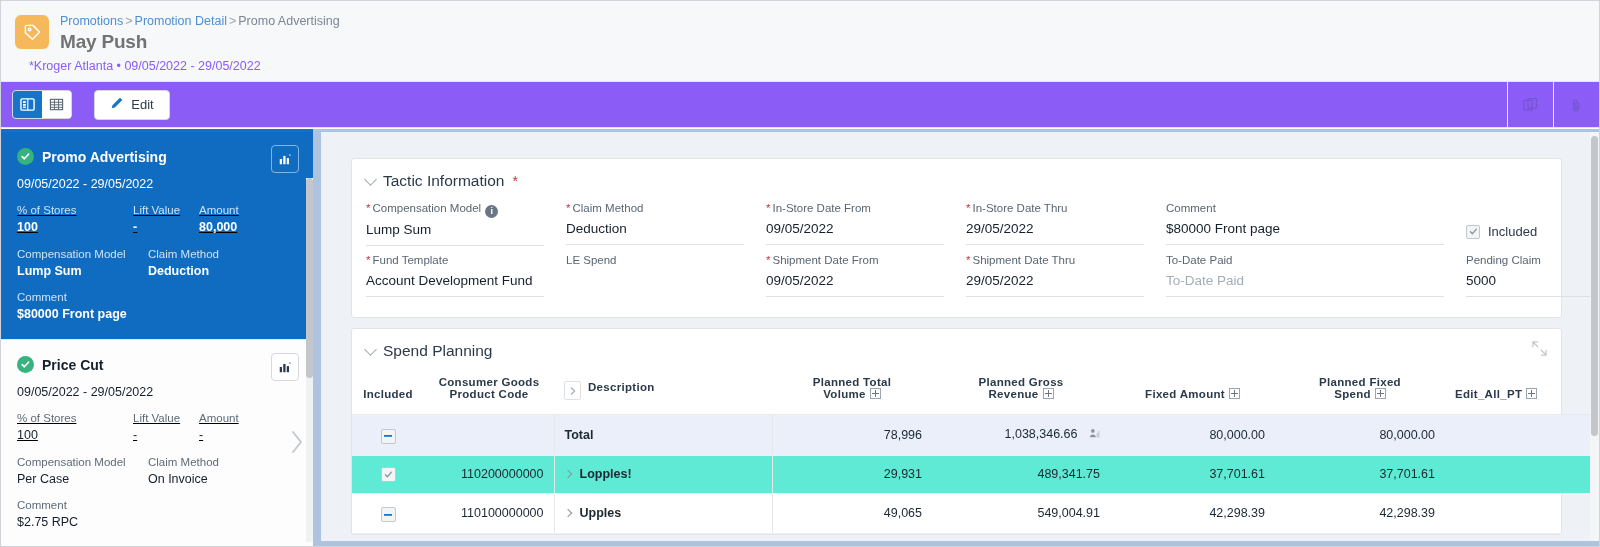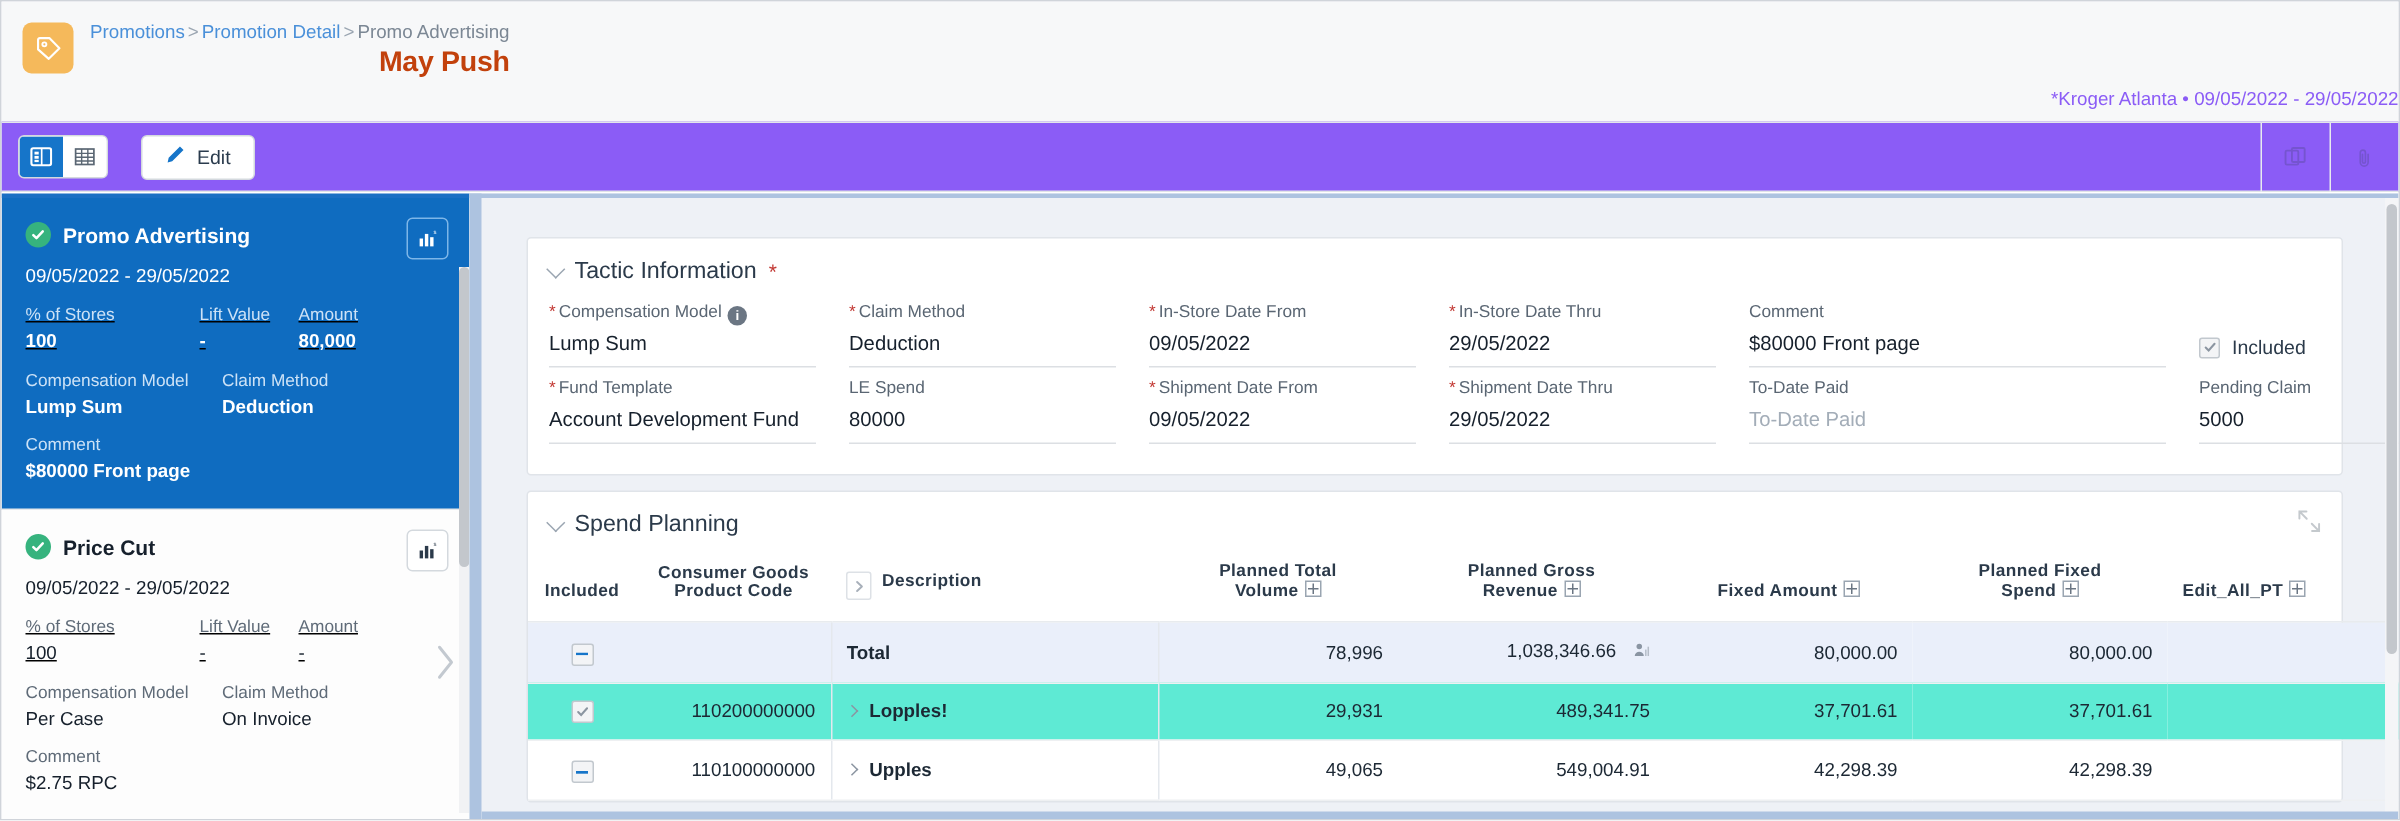--- a/index.html
+++ b/index.html
@@ -16,37 +16,36 @@
     background: #fff;
     overflow: hidden;
   }
 
   
   .header {
     height: 80px;
     background: #f7f8f9;
     padding: 10px 0 0 14px;
     position: relative;
-    text-align: right;
   }
   .hdr-row { display: flex; align-items: flex-start; }
   .tag-icon {
     width: 34px; height: 34px; border-radius: 6px;
     background: #f5b95b;
     display: flex; align-items: center; justify-content: center;
     margin-right: 11px; margin-top: 4px; flex: 0 0 auto;
   }
   .breadcrumb {
     font-size: 12.5px; color: #7b8794; line-height: 16px;
     margin-top: 2px;
   }
   .breadcrumb a { color: #4a90d9; text-decoration: none; }
   .breadcrumb .sep { color: #9aa5b1; margin: 0 2px; }
   .page-title {
-    font-size: 19px; font-weight: bold; color: #c2410c;
+    font-size: 19px; font-weight: bold; color: #737373;
     line-height: 24px; margin-top: 1px; letter-spacing: -0.2px;
   }
   .subtitle {
     font-size: 12.5px; color: #8b5cf6; margin-top: 5px; margin-left: 14px;
   }
 
   
   .toolbar {
     height: 47px;
     background: #8b5cf6;
@@ -504,21 +503,20 @@
                 <span class="included-lbl">Included</span>
               </div>
             </div>
 
             <div class="fld">
               <div class="fld-lbl"><span class="ast">*</span><span>Fund Template</span></div>
               <div class="fld-val">Account Development Fund</div>
             </div>
             <div class="fld">
               <div class="fld-lbl"><span>LE Spend</span></div>
-              <div class="fld-val">80000</div>
             </div>
             <div class="fld">
               <div class="fld-lbl"><span class="ast">*</span><span>Shipment Date From</span></div>
               <div class="fld-val">09/05/2022</div>
             </div>
             <div class="fld">
               <div class="fld-lbl"><span class="ast">*</span><span>Shipment Date Thru</span></div>
               <div class="fld-val">29/05/2022</div>
             </div>
             <div class="fld">

